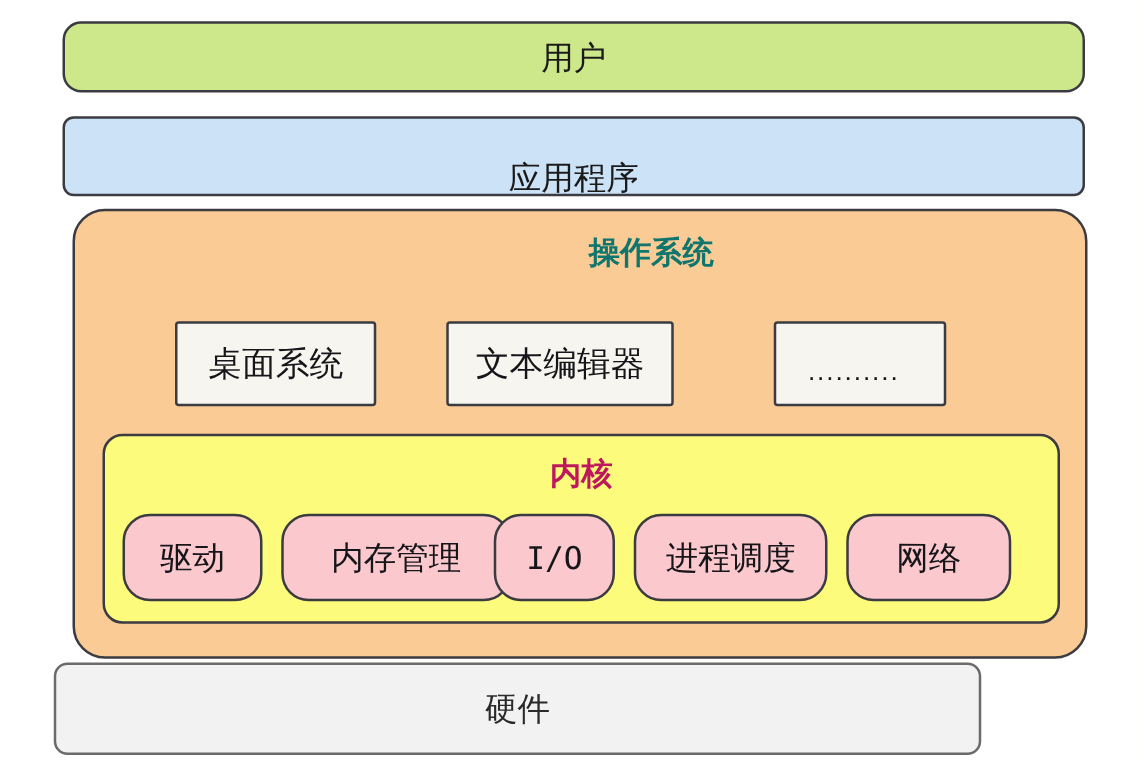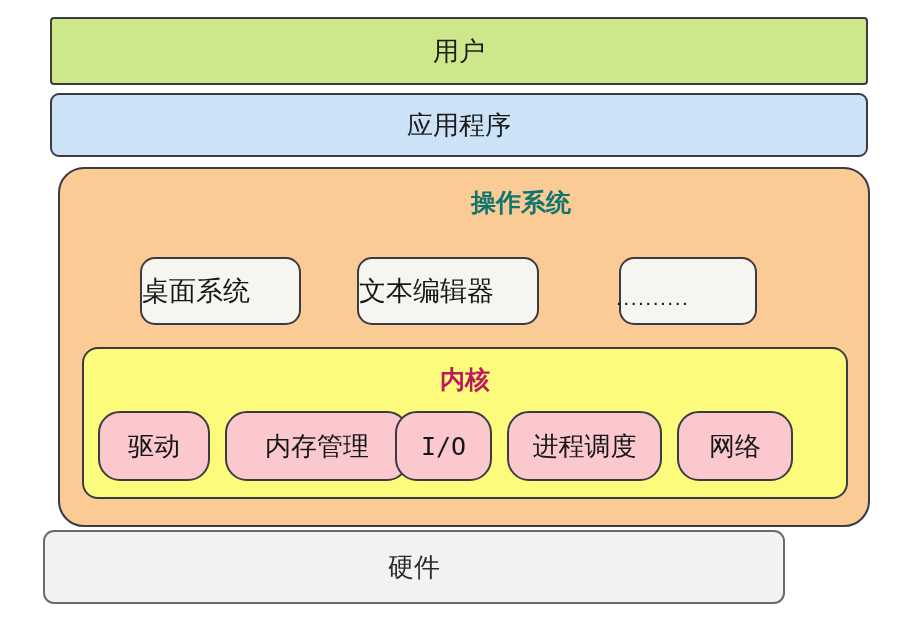--- a/index.html
+++ b/index.html
@@ -29,34 +29,35 @@
     justify-content: center;
     color: #1a1a1a;
     font-size: 26px;
     line-height: 1;
   }
 
   .user-layer {
     left: 50px;
     top: 17px;
     width: 818px;
-    height: 68px;
+    height: 57px;
     background: #cde88a;
     border: 2.5px solid #3b3b42;
-    border-radius: 4px;
+    border-radius: 15px;
   }
 
   .app-layer {
     left: 50px;
     top: 93px;
     width: 818px;
     height: 64px;
     background: #cce2f7;
     border: 2.5px solid #3b3b42;
     border-radius: 9px;
+    align-items: flex-end;
   }
 
   .os-layer {
     left: 58px;
     top: 167px;
     width: 812px;
     height: 360px;
     background: #fbcb96;
     border: 2.5px solid #3b3b42;
     border-radius: 26px;
@@ -84,24 +85,24 @@
     width: 100%;
     height: 70px;
   }
   .os-app-box {
     position: absolute;
     box-sizing: border-box;
     top: 0;
     height: 68px;
     background: #f7f5ef;
     border: 2.5px solid #3b3b42;
-    border-radius: 15px;
+    border-radius: 3px;
     display: flex;
     align-items: center;
-    justify-content: flex-start;
+    justify-content: center;
     font-size: 27px;
     color: #16161a;
     line-height: 1;
   }
   .os-app-box.b0 { left: 80px;  width: 161px; }
   .os-app-box.b1 { left: 297px; width: 182px; }
   .os-app-box.b2 { left: 559px; width: 138px; }
 
   .dots-text {
     font-size: 21px;
@@ -155,21 +156,21 @@
     align-items: center;
     justify-content: center;
     font-size: 26px;
     color: #16161a;
     line-height: 1;
   }
   .kernel-module.m0 { left: 14px;  width: 112px; }
   .kernel-module.m1 { left: 141px; width: 184px; }
   .kernel-module.m2 { left: 311px; width: 97px;  }
   .kernel-module.m3 { left: 423px; width: 155px; align-items: center; }
-  .kernel-module.m4 { left: 593px; width: 116px; }
+  .kernel-module.m4 { left: 593px; width: 132px; }
 
   .mono-label {
     font-family: "DejaVu Sans Mono", "Liberation Mono", monospace;
     font-size: 25px;
     letter-spacing: 0px;
   }
 
   
   .hw-layer {
     left: 43px;

